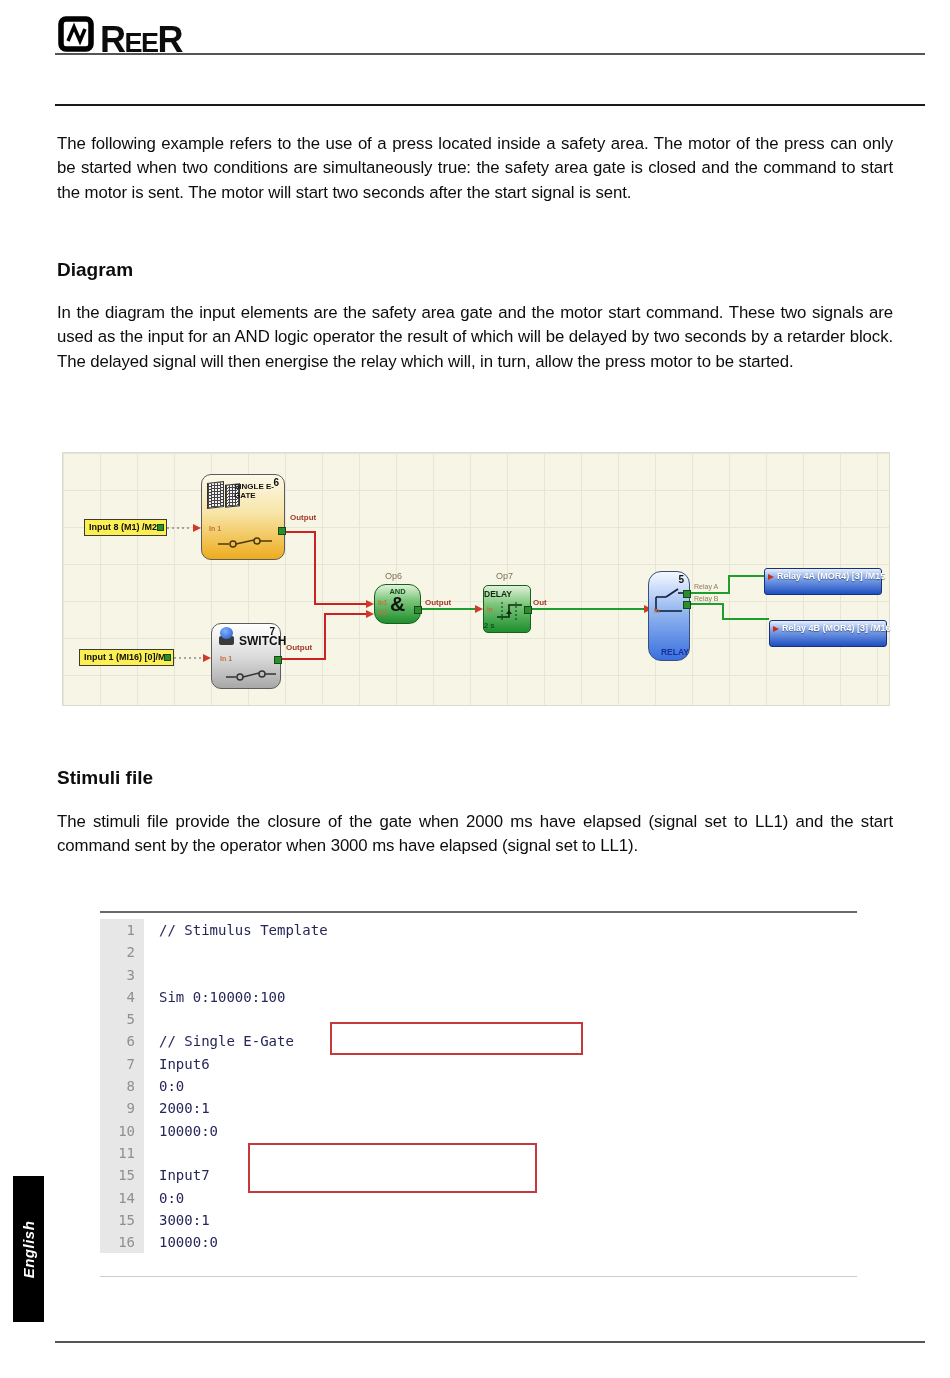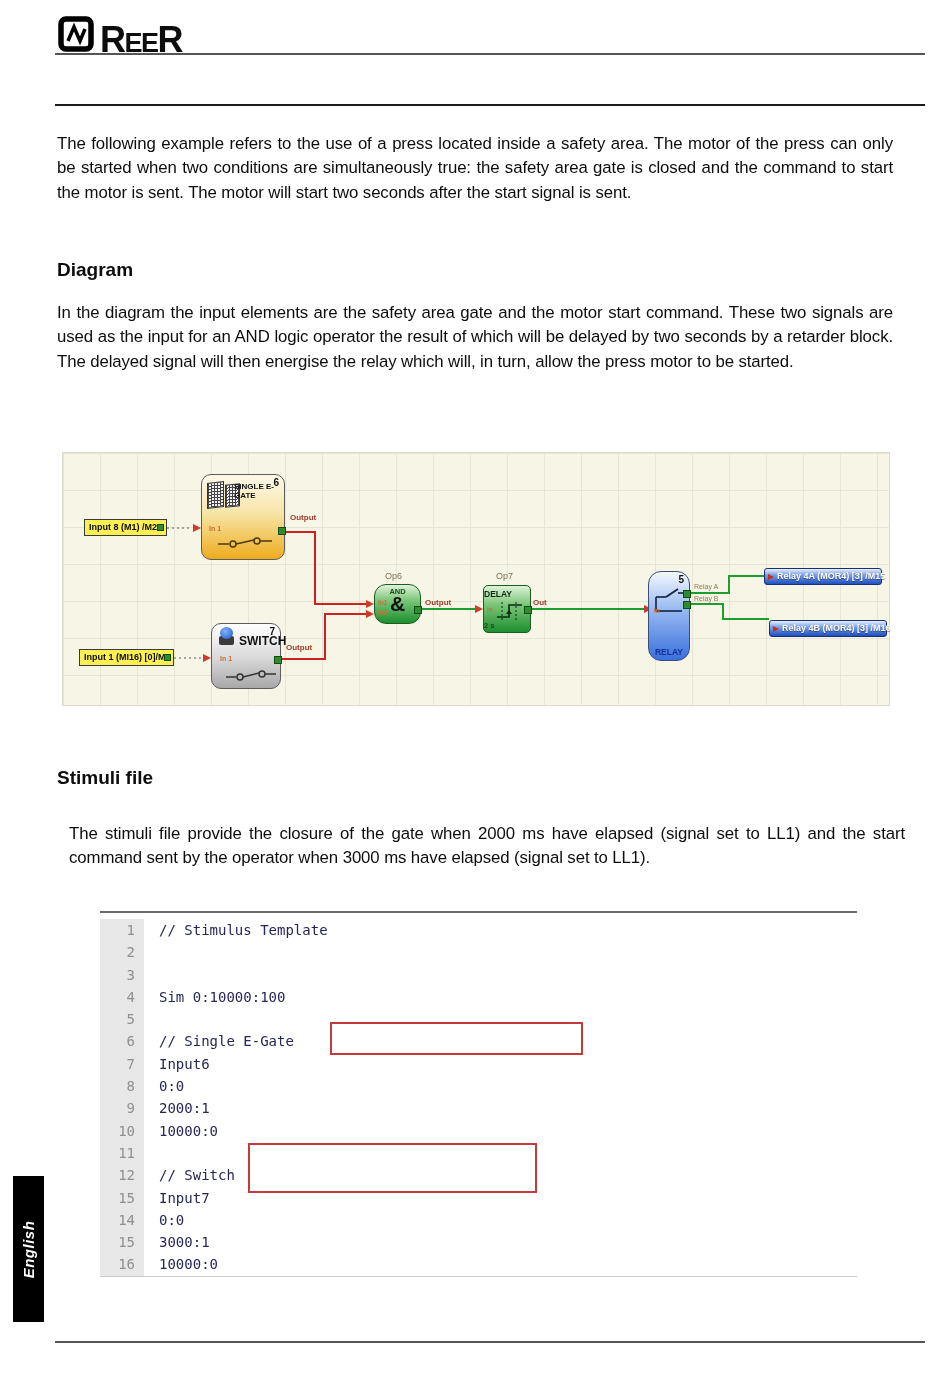--- a/index.html
+++ b/index.html
@@ -45,26 +45,26 @@
                       repeating-linear-gradient(90deg,#444 0 1px,transparent 1px 3px);
      transform:skewY(-6deg);}
   .swtitle{position:absolute;left:27px;top:10px;font-size:12px;font-weight:bold;color:#111;}
   .btnbase{position:absolute;left:7px;top:12px;width:15px;height:9px;background:#3a3a3a;border-radius:2px;}
   .btncap{position:absolute;left:8px;top:3px;width:13px;height:12px;border-radius:50%;
           background:radial-gradient(circle at 40% 35%,#7fb2ff,#1f52c8);}
   .andword{position:absolute;left:0;right:0;top:2px;text-align:center;font-size:7.5px;font-weight:bold;color:#0e4d18;}
   .andsym{position:absolute;left:0;right:0;top:8px;text-align:center;font-size:21px;font-weight:bold;color:#111;line-height:22px;}
   .delayword{position:absolute;left:0;right:0;top:3px;text-align:left;font-size:8.5px;font-weight:bold;color:#102a12;}
   .delaytime{position:absolute;left:0;right:0;bottom:2px;text-align:left;font-size:7.5px;font-weight:bold;color:#134d1c;}
-  .relayword{position:absolute;left:0;right:0;bottom:3px;text-align:center;font-size:8.5px;font-weight:bold;color:#16309a;}
+  .relayword{position:absolute;left:0;right:0;bottom:3px;text-align:right;font-size:8.5px;font-weight:bold;color:#16309a;}
   .inlabel{position:absolute;height:17px;background:#fbef52;border:1px solid #3a3a3a;
            font-size:9px;font-weight:bold;line-height:15px;padding:0 12px 0 4px;
            box-sizing:border-box;white-space:nowrap;z-index:3;}
   .inlabel .pin{right:2px;top:4px;width:7px;height:7px;}
-  .outlabel{position:absolute;height:17px;background:linear-gradient(180deg,#e8f0fc 0%,#7aa0e8 40%,#1f4fc0 100%);
+  .outlabel{position:absolute;height:27px;background:linear-gradient(180deg,#e8f0fc 0%,#7aa0e8 40%,#1f4fc0 100%);
             border:1px solid #16307a;border-radius:3px;color:#fff;font-weight:bold;font-size:9px;
             line-height:15px;text-align:center;box-sizing:border-box;
             text-shadow:0 1px 1px rgba(0,0,0,.45);padding-left:12px;white-space:nowrap;z-index:3;}
   .redarrow{position:absolute;left:3px;top:4.5px;width:0;height:0;
             border-left:6px solid #d02a10;border-top:3.5px solid transparent;border-bottom:3.5px solid transparent;}
 
   
   .code{position:absolute;left:100px;top:911px;width:757px;height:366px;
         border-top:2px solid #6a6a6a;border-bottom:1px solid #cccccc;background:#fff;
         font-family:"DejaVu Sans Mono","Liberation Mono",monospace;font-size:14px;
@@ -212,21 +212,21 @@
       <div class="redarrow"></div>
       <span>Relay 4A (MOR4) [3] /M15</span>
     </div>
     <div class="outlabel" style="left:706px;top:158px;width:118px;margin-top:9px;">
       <div class="redarrow"></div>
       <span>Relay 4B (MOR4) [3] /M16</span>
     </div>
   </div>
 
   <div class="h2" style="top:767px;">Stimuli file</div>
-  <p class="para" style="top:810px;margin:12px;">The stimuli file provide the closure of the gate when 2000 ms have elapsed (signal set to LL1) and the start command sent by the operator when 3000 ms have elapsed (signal set to LL1).</p>
+  <p class="para" style="top:810px;margin:0;">The stimuli file provide the closure of the gate when 2000 ms have elapsed (signal set to LL1) and the start command sent by the operator when 3000 ms have elapsed (signal set to LL1).</p>
 
   <div class="code">
     <div class="crow">
         <div class="ln">1</div>
         <div class="ct">// Stimulus Template</div>
       </div>
     <div class="crow">
         <div class="ln">2</div>
         <div class="ct"></div>
       </div>
@@ -259,24 +259,20 @@
       </div>
     <div class="crow">
         <div class="ln">10</div>
         <div class="ct">10000:0</div>
       </div>
     <div class="crow">
         <div class="ln">11</div>
         <div class="ct"></div>
       </div>
     <div class="crow">
-        <div class="ln">12</div>
-        <div class="ct">// Switch</div>
-      </div>
-    <div class="crow">
         <div class="ln">15</div>
         <div class="ct">Input7</div>
       </div>
     <div class="crow">
         <div class="ln">14</div>
         <div class="ct">0:0</div>
       </div>
     <div class="crow">
         <div class="ln">15</div>
         <div class="ct">3000:1</div>

